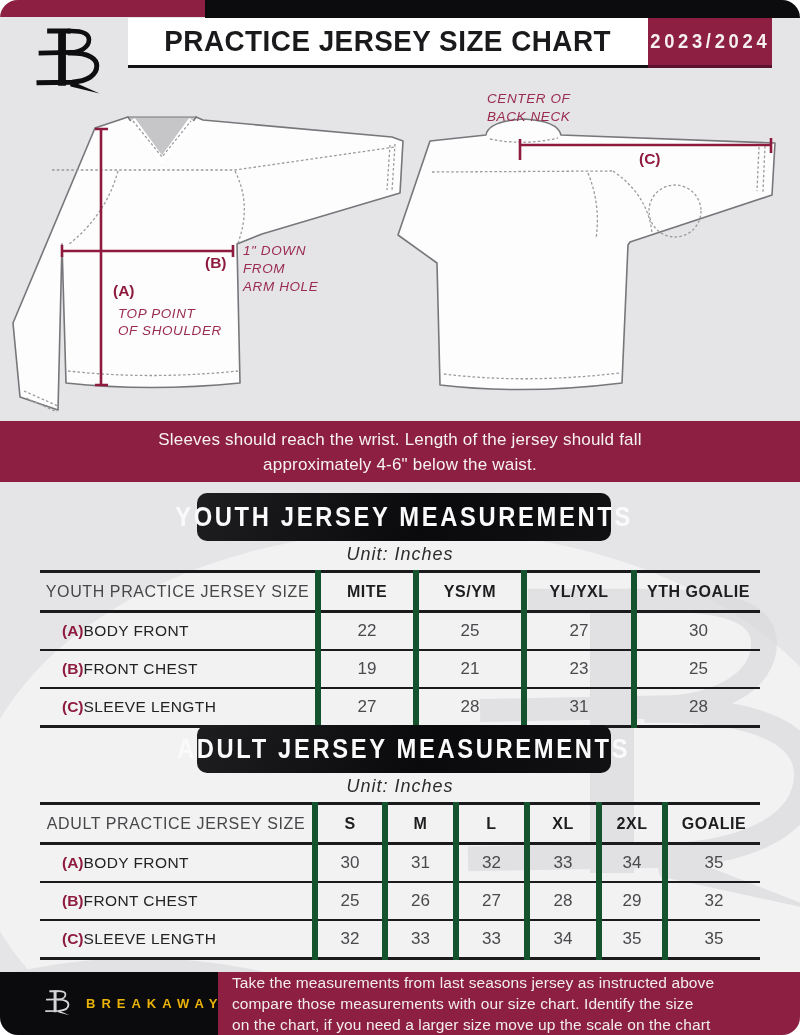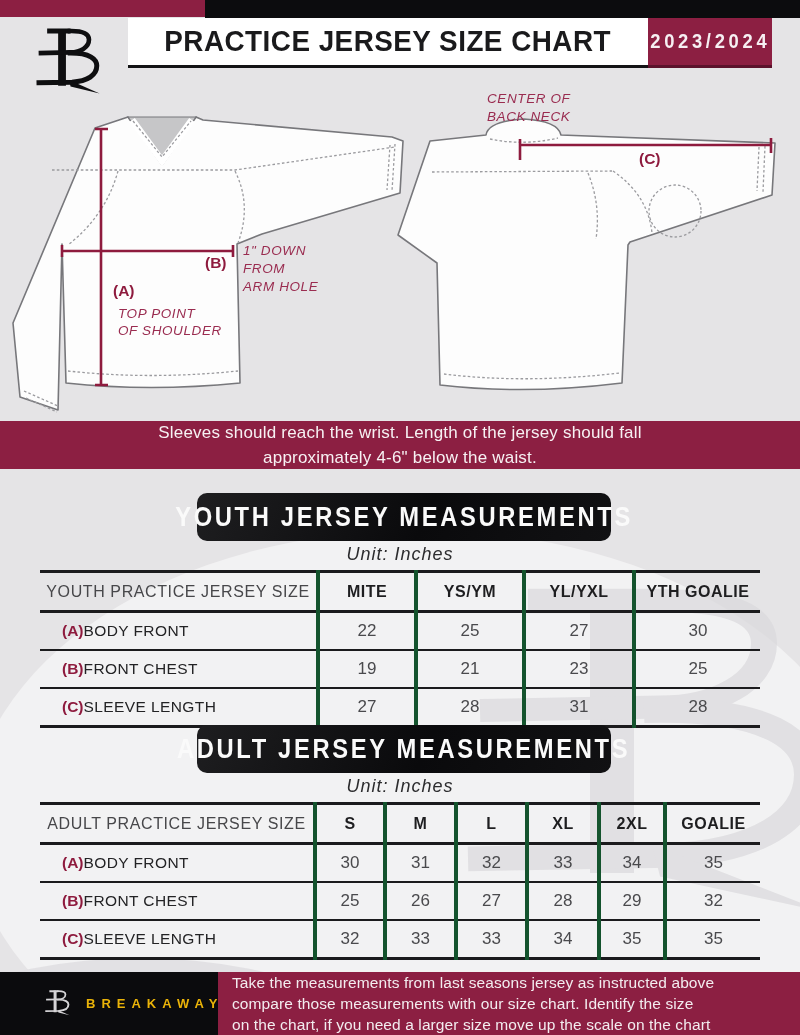--- a/index.html
+++ b/index.html
@@ -1,19 +1,20 @@
 <!DOCTYPE html>
 <html><head>
 <meta charset="utf-8">
 <style>
   html,body{margin:0;padding:0;}
   .page{
     position:relative;width:800px;height:1035px;overflow:hidden;
     background:#E5E4E6;
     font-family:"Liberation Sans",sans-serif;
+    border-radius:18px;
     -webkit-font-smoothing:antialiased;
   }
   
   .glow{position:absolute;border-radius:50%;background:rgba(255,255,255,.5);z-index:0;}
   .glow-tables{left:-30px;top:530px;width:900px;height:590px;}
   .glow-bottom{left:-420px;top:958px;width:1120px;height:1120px;background:rgba(224,223,226,.9);}
   .watermark{position:absolute;left:420px;top:548px;width:440px;height:424px;color:#DBDADD;opacity:.72;z-index:0;}
   .zlayer{position:absolute;inset:0;z-index:1;}
   
   .topbar-maroon{position:absolute;left:0;top:0;width:205px;height:17px;background:#8C1F42;}
@@ -39,21 +40,21 @@
   .diagram{position:absolute;left:0;top:65px;width:800px;height:356px;}
   .jersey{fill:#FDFDFD;stroke:#77777B;stroke-width:1.6;stroke-linejoin:round;}
   .seam{fill:none;stroke:#9B9B9F;stroke-width:1.3;stroke-dasharray:2.6 2.2;}
   .collar-gray{fill:#C6C6C8;stroke:#77777B;stroke-width:1.2;}
   .collar-band{fill:none;stroke:#FFFFFF;stroke-width:7;}
   .mline{stroke:#8E1B3E;stroke-width:2.6;fill:none;}
   .mlabel{fill:#8E1B3E;font-weight:bold;font-size:15.5px;}
   .mnote{fill:#9A2C50;font-style:italic;font-size:13.5px;letter-spacing:.6px;}
   
   .banner{
-    position:absolute;left:0;top:421px;width:800px;height:48px;background:#8C1F42;
+    position:absolute;left:0;top:421px;width:800px;height:61px;background:#8C1F42;
     display:flex;flex-direction:column;align-items:center;justify-content:center;
   }
   .banner div{color:#F7F1F3;font-size:17px;line-height:25px;letter-spacing:.2px;}
   
   .sec-head{
     position:absolute;left:197px;width:414px;height:48px;border-radius:10px;
     background:linear-gradient(115deg,#1E1E20 0%,#0A0A0C 55%,#111113 100%);
     display:flex;align-items:center;justify-content:center;
   }
   .sec-head span{
@@ -66,21 +67,21 @@
   }
   
   .size-table{
     position:absolute;left:40px;width:720px;border-collapse:collapse;table-layout:fixed;
     border-top:3px solid #1B1B1D;border-bottom:3px solid #1B1B1D;
   }
   .size-table th,.size-table td{padding:0;background:transparent;}
   .size-table thead th{height:37px;border-bottom:3px solid #1B1B1D;}
   .size-table tbody td{height:36px;border-bottom:2.5px solid #1B1B1D;}
   .size-table tbody tr:last-child td{border-bottom:none;}
-  .size-table .vline{border-left:4px solid #14532d;}
+  .size-table .vline{border-left:6px solid #14532d;}
   .lbl-hdr{font-weight:normal;font-size:16px;color:#47474A;letter-spacing:.6px;text-align:center;}
   .size-hdr{font-weight:bold;font-size:16px;color:#1E1E20;letter-spacing:.5px;text-align:center;}
   .row-lbl{text-align:left;padding-left:22px !important;white-space:nowrap;}
   .pfx{color:#8E1B3E;font-weight:bold;font-size:15.5px;}
   .rlbl{color:#232325;font-size:15.5px;letter-spacing:.4px;margin-left:0;}
   .val{text-align:center;font-size:17px;color:#4A4A4D;}
   
   .footer-black{
     position:absolute;left:0;top:972px;width:218px;height:63px;background:#0B0B0D;z-index:2;
     display:flex;align-items:center;

